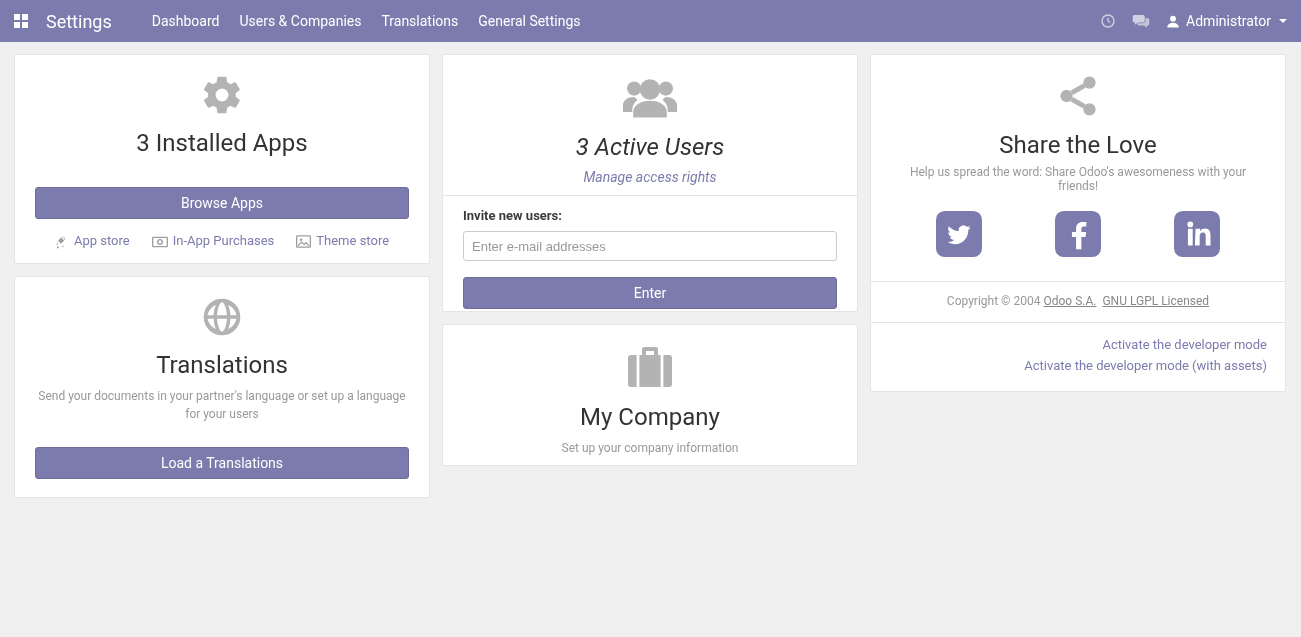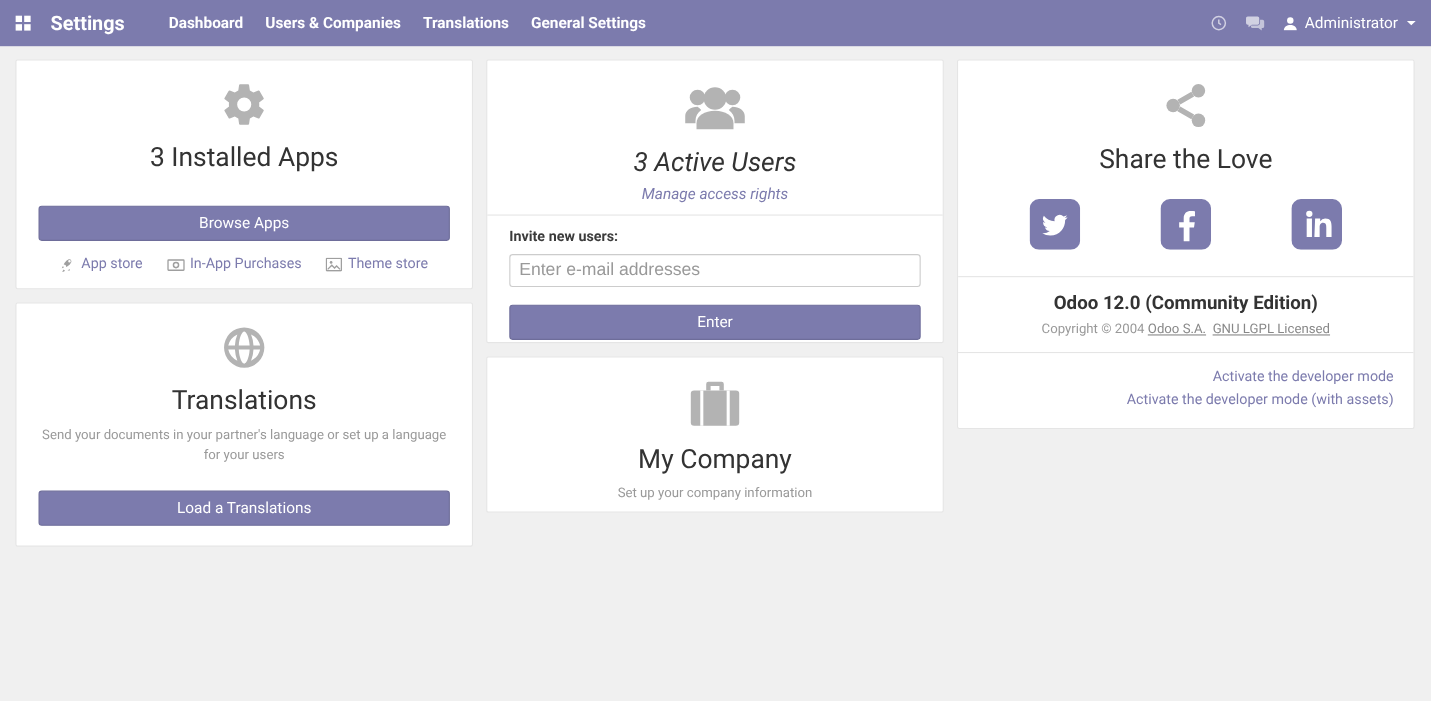--- a/index.html
+++ b/index.html
@@ -24,21 +24,21 @@
 
   
   .topnav{
     background:var(--brand);
     color:#fff;
     height:42px;
     display:flex;
     align-items:center;
     padding:0 14px;
   }
-  .nav-left{display:flex;align-items:center;gap:0;font-weight:bold;}
+  .nav-left{display:flex;align-items:center;gap:0;}
   .apps-grid{display:flex;align-items:center;justify-content:center;margin-right:18px;}
   .apps-grid svg{display:block;}
   .brand-title{font-size:18px;color:#fff;margin-right:30px;}
   .nav-tabs{display:flex;align-items:stretch;height:42px;}
   .nav-tab{color:#fff;font-size:14px;display:flex;align-items:center;padding:0 10px;cursor:pointer;}
   .nav-right{margin-left:auto;display:flex;align-items:center;gap:16px;}
   .nav-ico{opacity:.65;display:flex;align-items:center;}
   .nav-user{display:flex;align-items:center;gap:6px;color:#fff;font-size:14px;cursor:pointer;}
   .caret-down{width:0;height:0;border-left:4px solid transparent;border-right:4px solid transparent;border-top:4px solid #fff;margin-left:2px;}
 
@@ -87,21 +87,21 @@
     padding:0 0 14px;
     color:var(--link);font-size:13px;
   }
   .app-links .al{display:inline-flex;align-items:center;gap:5px;cursor:pointer;}
   .al .ico-small{color:#9f9f9f;}
 
   .invite-sec{border-top:1px solid var(--border);padding:12px 20px 2px;}
   .invite-sec label{display:block;font-weight:700;font-size:13px;margin-bottom:8px;color:#3b3b3b;}
   .text-input{
     width:100%;height:30px;border:1px solid #cccccc;border-radius:3px;
-    padding:4px 8px;font-size:16px;color:#555;
+    padding:4px 8px;font-size:13px;color:#555;
   }
   .text-input::placeholder{color:#999;}
 
   .share-sub{color:var(--muted);font-size:12px;text-align:center;margin:-2px 0 4px;}
   .social-row{display:flex;justify-content:space-around;align-items:center;padding:14px 28px 24px;}
   .social-btn{cursor:pointer;}
 
   .ver-block{border-top:1px solid var(--border);text-align:center;padding:12px 16px 14px;}
   .ver-block h3{font-weight:700;font-size:17px;color:#333;margin:2px 0 6px;}
   .ver-block .cp{color:var(--muted);font-size:12px;}
@@ -263,20 +263,21 @@
       <div class="card-head" style="padding-bottom:0;">
         <span class="big-ico">
           <svg width="46" height="46" viewBox="0 0 24 24" fill="#b3b3b3">
               <circle cx="18" cy="5" r="3.2"></circle>
               <circle cx="6" cy="12" r="3.2"></circle>
               <circle cx="18" cy="19" r="3.2"></circle>
               <path d="M8.7 10.4l6.6-3.8M8.7 13.6l6.6 3.8" stroke="#b3b3b3" stroke-width="2.6"></path>
             </svg>
         </span>
         <h2>Share the Love</h2>
+        <p class="share-sub">Help us spread the word: Share Odoo's awesomeness with your friends!</p>
       </div>
       <div class="social-row">
         <span class="social-btn">
           <svg width="46" height="46" viewBox="0 0 48 48">
               <rect width="48" height="48" rx="9" fill="#7c7bad"></rect>
               <path fill="#ffffff" d="M36 17.2c-.9.4-1.8.7-2.8.8 1-.6 1.8-1.6 2.1-2.7-.9.6-2 1-3.1 1.2a5 5 0 0 0-8.5 4.5 14 14 0 0 1-10.2-5.2 5 5 0 0 0 1.5 6.6c-.8 0-1.6-.2-2.2-.6v.1a5 5 0 0 0 4 4.9c-.7.2-1.5.2-2.2.1a5 5 0 0 0 4.6 3.4A10 10 0 0 1 12 32.4 14 14 0 0 0 19.6 34.6c9.1 0 14.1-7.6 14.1-14.1v-.6c1-.7 1.8-1.6 2.3-2.7z"></path>
             </svg>
         </span>
         <span class="social-btn">
           <svg width="46" height="46" viewBox="0 0 48 48">
@@ -286,21 +287,20 @@
         </span>
         <span class="social-btn">
           <svg width="46" height="46" viewBox="0 0 48 48">
               <rect width="48" height="48" rx="9" fill="#7c7bad"></rect>
               <path fill="#ffffff" d="M14.5 18.5h5V36h-5zM17 11a3 3 0 1 1-3 3 3 3 0 0 1 3-3zM22.5 18.5h4.8v2.4h.1a5.3 5.3 0 0 1 4.7-2.6c5.1 0 6 3.3 6 7.7V36h-5v-8.8c0-2.1 0-4.8-2.9-4.8s-3.4 2.3-3.4 4.6V36h-5z"></path>
             </svg>
         </span>
       </div>
 
       <div class="ver-block">
-        <h3>Odoo 12.0 (Community Edition)</h3>
         <div class="cp">
           <span>Copyright © 2004 </span><a>Odoo S.A.</a>&nbsp;&nbsp;<a>GNU LGPL Licensed</a>
         </div>
       </div>
 
       <div class="dev-block">
         <div>Activate the developer mode</div>
         <div>Activate the developer mode (with assets)</div>
       </div>
     </div>

